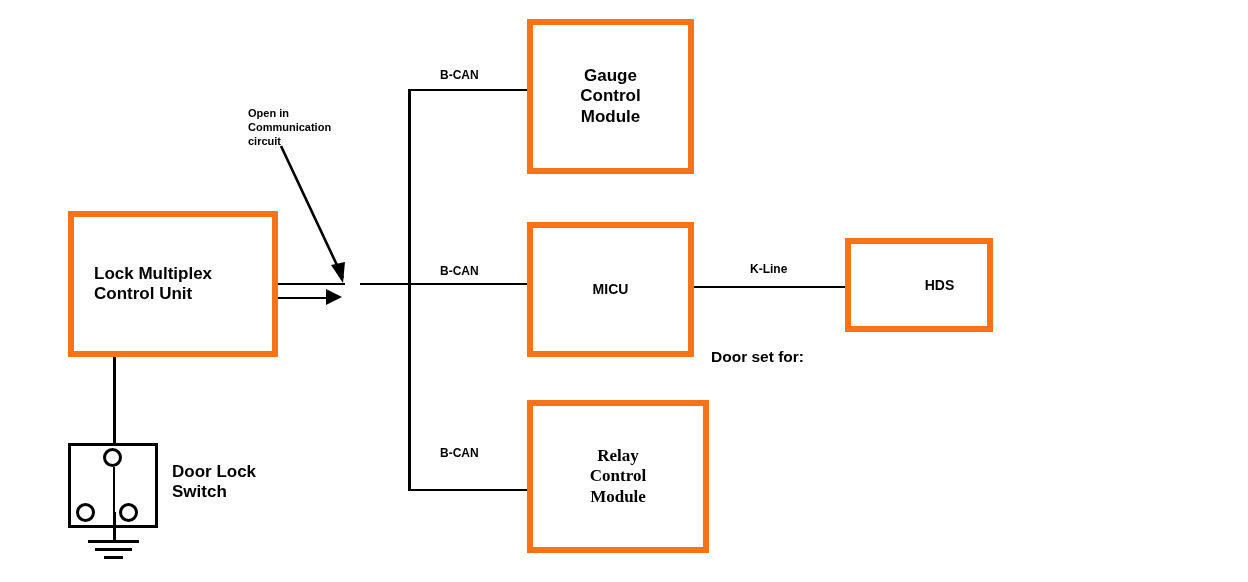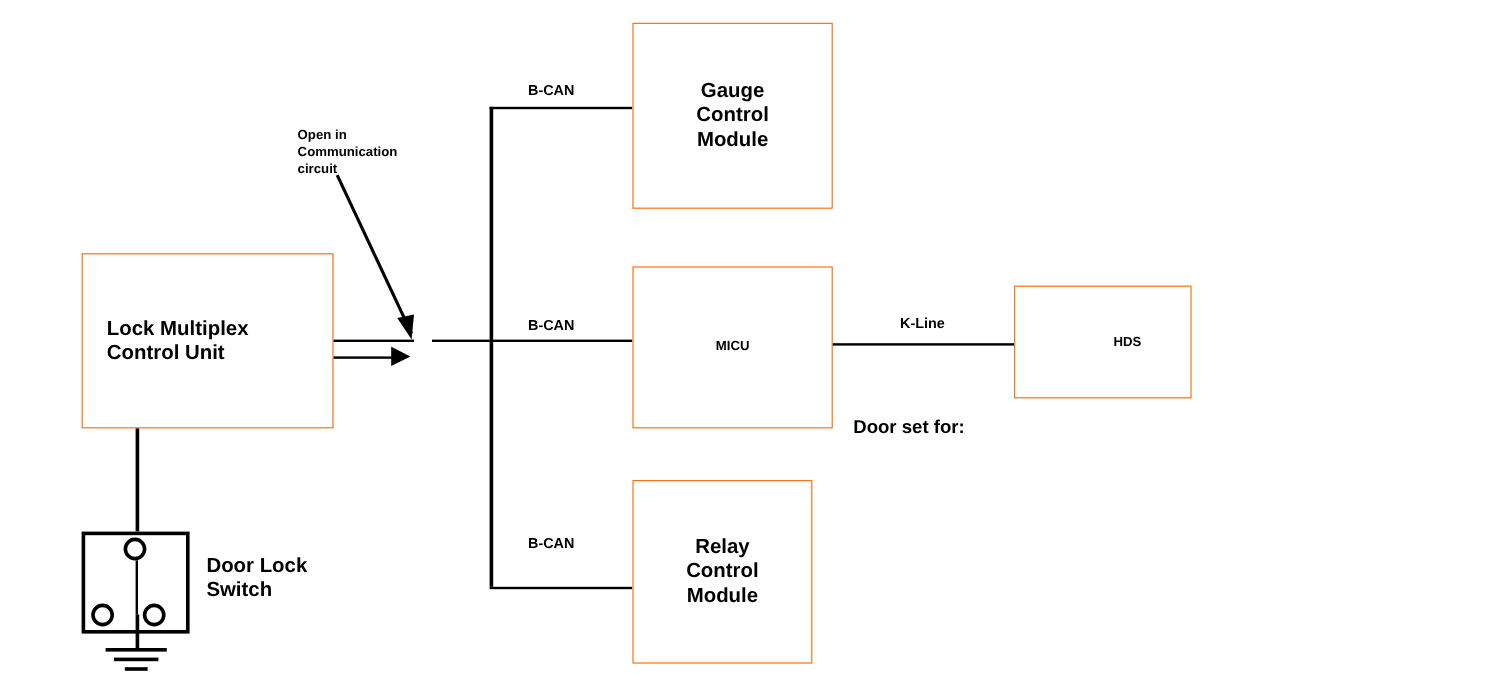--- a/index.html
+++ b/index.html
@@ -13,44 +13,44 @@
     height: 582px;
     background: #ffffff;
     overflow: hidden;
     font-family: "Liberation Sans", sans-serif;
   }
 
   
   .box {
     position: absolute;
     box-sizing: border-box;
-    border: 1px solid #f97316;
+    border: 6px solid #f97316;
     background: #ffffff;
     display: flex;
     align-items: center;
     justify-content: center;
     text-align: center;
   }
   .box-label {
     font-weight: bold;
     color: #000;
     line-height: 1.18;
     white-space: pre-line;
   }
 
   #box-dmcu        { left: 68px;  top: 211px; width: 210px; height: 146px; }
   #box-dmcu .box-label { font-size: 17px; text-align: left; width: 100%; padding-left: 20px; box-sizing: border-box; }
   #box-gauge       { left: 527px; top: 19px;  width: 167px; height: 155px; }
   #box-micu        { left: 527px; top: 222px; width: 167px; height: 135px; }
-  #box-relay       { left: 527px; top: 400px; width: 150px; height: 153px; }
+  #box-relay       { left: 527px; top: 400px; width: 182px; height: 153px; font-family: Liberation Serif, serif; }
   #box-hds         { left: 845px; top: 238px; width: 148px; height: 94px; padding-left: 41px; }
   #box-gauge .box-label,
   #box-relay .box-label { font-size: 17px; }
   #box-micu .box-label,
-  #box-hds .box-label   { font-size: 11px; }
+  #box-hds .box-label   { font-size: 14px; }
 
   
   #switch-body {
     position: absolute;
     left: 68px; top: 443px;
     width: 90px; height: 85px;
     box-sizing: border-box;
     border: 3px solid #000;
     background: #fff;
   }

